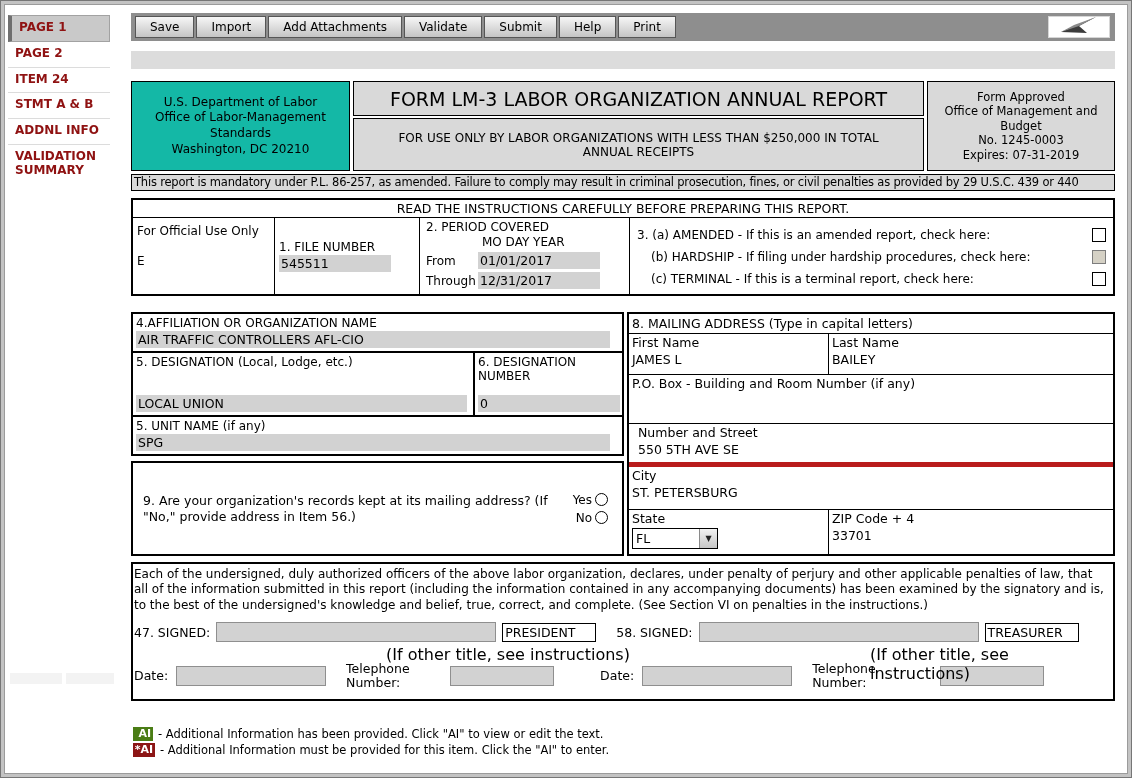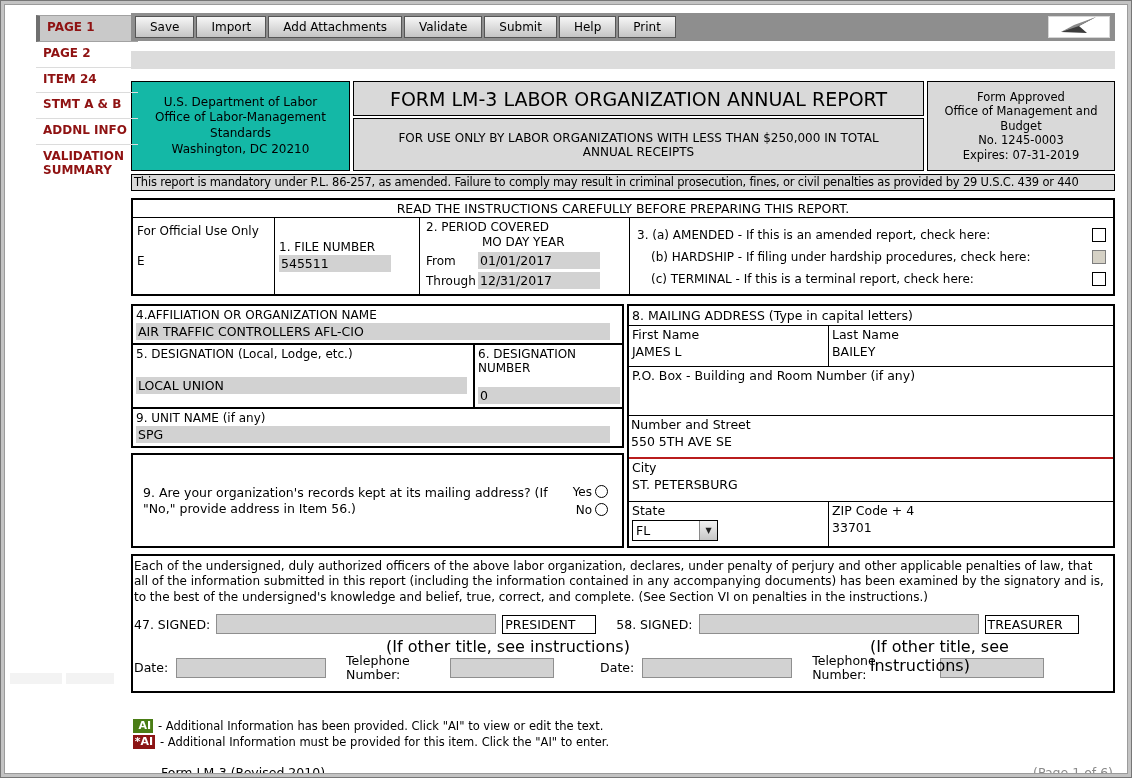--- a/index.html
+++ b/index.html
@@ -5,21 +5,21 @@
   * { margin:0; padding:0; box-sizing:border-box; }
   html,body { background:#e8e8e8; }
   body { font-family:"DejaVu Sans", sans-serif; color:#000; }
 
   .window { position:relative; width:1132px; height:778px; background:#c3c3c3;
             border:1px solid #767676; padding:3px; }
   .inner  { width:100%; height:100%; background:#fff; border:1px solid #9b9b9b;
             display:flex; overflow:hidden; }
 
   
-  .sidebar { width:118px; flex-shrink:0; background:#fff; padding-top:10px; position:relative;padding-left:28px; }
+  .sidebar { width:118px; flex-shrink:0; background:#fff; padding-top:10px; position:relative; }
   .nav-item { width:102px; margin-left:3px; padding:5px 6px 6px 7px;
               font-size:12px; font-weight:bold; color:#8f1212; letter-spacing:0;
               border-bottom:1px solid #dcdcdc; cursor:pointer; line-height:1.15; }
   .nav-item.active { background:#c9c9c9; border:1px solid #a2a2a2;
                      border-left:4px solid #6f6f6f; }
   .ghost { position:absolute; background:#f3f3f3; height:11px; }
   .ghost-1 { top:668px; left:5px;  width:52px; }
   .ghost-2 { top:668px; left:61px; width:48px; }
 
   
@@ -75,27 +75,27 @@
   .period-input { width:122px; }
   .cell-3 { flex:1; padding:4px 7px 0 7px; }
   .chk-row { display:flex; align-items:center; height:19px; margin-top:3px; }
   .chk-row .lbl { flex:1; }
   .indent { margin-left:14px; }
   .checkbox { width:14px; height:14px; border:1px solid #000; background:#fff;
               flex-shrink:0; cursor:pointer; }
   .checkbox.disabled { background:#d5d1c5; border-color:#7d7d7d; }
 
   
-  .two-col { display:flex; gap:3px; margin-top:8px; align-items:stretch;justify-content:flex-end; }
+  .two-col { display:flex; gap:3px; margin-top:16px; align-items:stretch;justify-content:flex-end; }
   .col-left { width:493px; flex-shrink:0; display:flex; flex-direction:column; }
   .box47 { border:2px solid #000; }
   .r4 { border-bottom:2px solid #000; padding:2px 2px 3px 3px; }
   .r4 .ginput, .r7 .ginput { margin-right:10px; margin-top:1px; }
   .r56 { display:flex; border-bottom:2px solid #000; height:64px; }
-  .c5 { flex:1; border-right:2px solid #000; padding:2px 2px 13px 3px;
+  .c5 { flex:1; border-right:2px solid #000; padding:2px 2px 3px 3px;
         display:flex; flex-direction:column; justify-content:space-between; }
   .c5 .ginput { margin-right:4px; }
   .c6 { width:147px; padding:2px 2px 3px 3px; display:flex; flex-direction:column;
         justify-content:space-between; }
   .c6 .lbl2 { line-height:1.2; }
   .r7 { padding:2px 2px 3px 3px; }
 
   .box9 { border:2px solid #000; margin-top:5px; flex:1; display:flex;
           align-items:center; padding:8px 10px; min-height:80px; }
   .q9 { width:405px; font-size:12.5px; line-height:1.25; }
@@ -103,21 +103,21 @@
   .radio-row { display:flex; align-items:center; justify-content:flex-end; margin:4px 0; }
   .radio { width:13px; height:13px; border:1px solid #000; border-radius:50%;
            background:#fff; margin-left:3px; cursor:pointer; }
 
   .box8 { flex:1; border:2px solid #000; }
   .r8h { border-bottom:1px solid #000; padding:2px 3px; font-size:12.5px; }
   .r8-name { display:flex; border-bottom:1px solid #000; height:41px; }
   .fn { width:200px; border-right:1px solid #000; padding:1px 3px; }
   .ln { flex:1; padding:1px 3px; }
   .r8-po { border-bottom:1px solid #000; height:49px; padding:1px 3px; }
-  .r8-street { border-bottom:2px solid #b91c1c; height:43px; padding:1px 2px; }
+  .r8-street { border-bottom:5px solid #b91c1c; height:43px; padding:1px 9px; }
   .r8-city { border-bottom:1px solid #000; height:43px; padding:1px 3px; }
   .r8-sz { display:flex; height:44px; }
   .st { width:200px; border-right:1px solid #000; padding:1px 3px; }
   .zip { flex:1; padding:1px 3px; }
   .fld-label { font-size:12.5px; }
   .fld-value { font-size:12.5px; margin-top:2px; min-height:15px; }
 
   .select { display:inline-flex; border:1px solid #000; height:21px; margin-top:2px;
             background:#fff; cursor:pointer;gap:38px; }
   .select-val { width:28px; padding:2px 2px 0 3px; font-size:12.5px; }
@@ -268,21 +268,21 @@
                 <div class="c5">
                   <div>5. DESIGNATION (Local, Lodge, etc.)</div>
                   <div class="ginput">LOCAL UNION</div>
                 </div>
                 <div class="c6">
                   <div class="lbl2">6. DESIGNATION NUMBER</div>
                   <div class="ginput">0</div>
                 </div>
               </div>
               <div class="r7">
-                <div>9. UNIT NAME (if any)</div>
+                <div>5. UNIT NAME (if any)</div>
                 <div class="ginput">SPG</div>
               </div>
             </div>
 
             <div class="box9">
               <div class="q9">9. Are your organization's records kept at its mailing address? (If "No," provide address in Item 56.)</div>
               <div class="radios">
                 <div class="radio-row">
                   <span>Yes</span>
                   <span class="radio"></span>

